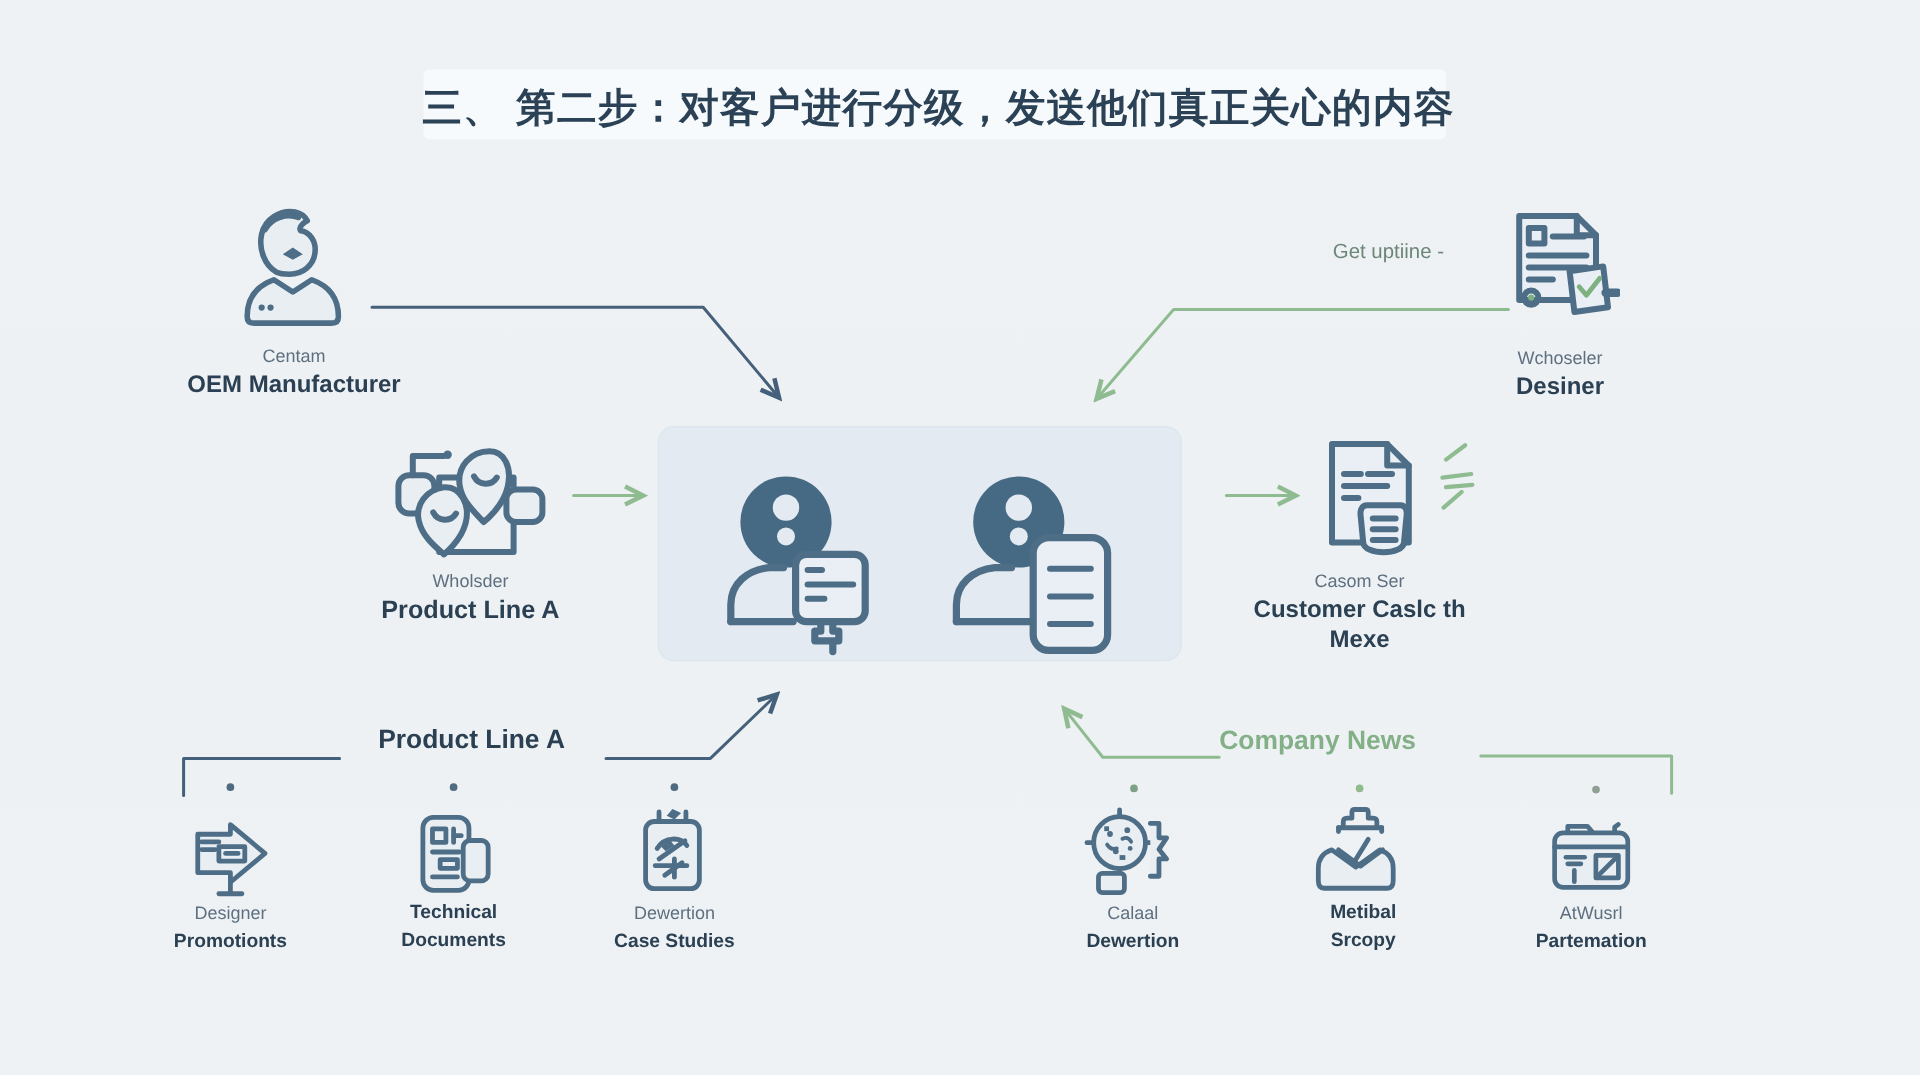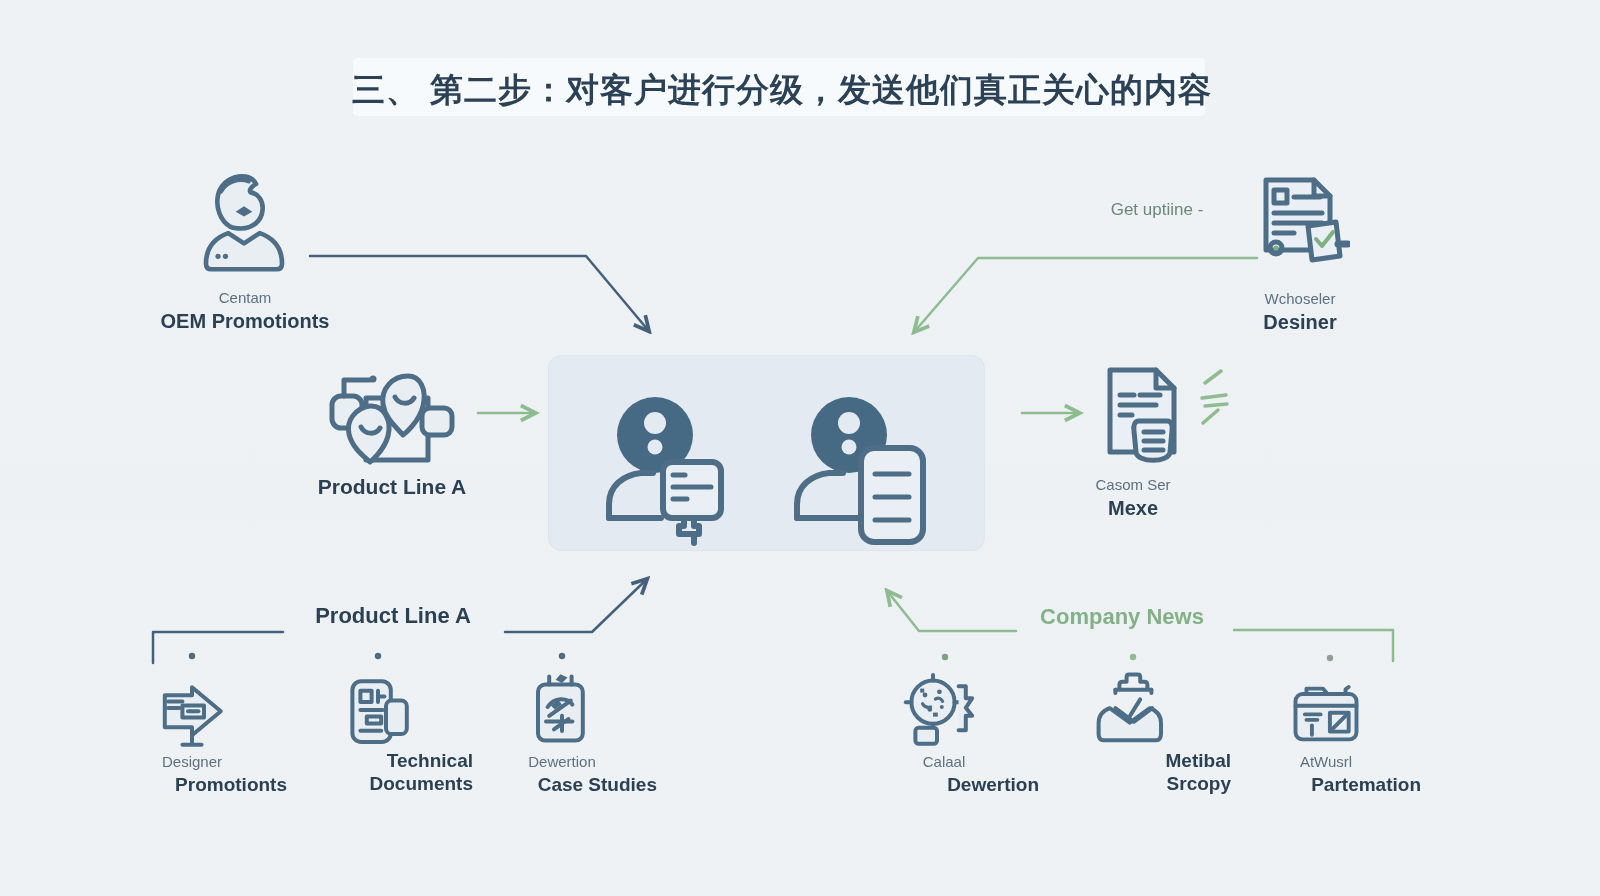--- a/index.html
+++ b/index.html
@@ -7,21 +7,21 @@
     position:relative;width:1600px;height:896px;overflow:hidden;
     background:linear-gradient(180deg,#eff2f5 0%,#edf1f4 55%,#eef2f5 100%);
     font-family:"Liberation Sans","DejaVu Sans",sans-serif;
   }
   .abs{position:absolute;}
   .ctr{text-align:center;}
   .title-band{background:rgba(250,252,253,0.75);border-radius:4px;}
   .page-title{font-size:33px;font-weight:600;color:#2b4156;letter-spacing:1px;white-space:nowrap;}
   .lbl-sm{font-size:15px;color:#5e7080;line-height:22px;}
   .lbl-bold{font-size:20px;font-weight:700;color:#2b4153;line-height:25px;}
-  .item-lbl{font-size:19px;font-weight:700;color:#2b4153;line-height:23px;text-align:right;}
+  .item-lbl{font-size:16px;font-weight:700;color:#2b4153;line-height:23px;}
   .heading-dark{font-size:22px;font-weight:700;color:#2b4153;white-space:nowrap;}
   .heading-green{font-size:22px;font-weight:700;color:#84b088;white-space:nowrap;}
   .annot-green{font-size:17px;color:#6c8677;white-space:nowrap;}
   .center-box{background:#e3eaf1;border-radius:14px;box-shadow:0 0 0 1px rgba(210,220,230,0.35) inset;}
   svg{display:block;}
   .ic{stroke:#4d6e86;stroke-width:5;fill:none;stroke-linecap:round;stroke-linejoin:round;}
   .icf{stroke:#4d6e86;stroke-width:5;fill:#e9eef3;stroke-linecap:round;stroke-linejoin:round;}
   .ick{fill:#4d6e86;stroke:none;}
   .cD{stroke:#44607a;stroke-width:2.5;fill:none;stroke-linecap:round;stroke-linejoin:round;}
   .cG{stroke:#8fbb90;stroke-width:2.5;fill:none;stroke-linecap:round;stroke-linejoin:round;}
@@ -97,21 +97,21 @@
   <svg class="abs" style="left:193px;top:163px;" width="102" height="118" viewBox="0 0 110 118">
     <path class="icf" d="M40 64 C30 58 24 44 27 30 C30 16 44 8 57 10 C62 11 66 14 68 18 C64 20 60 24 62 27 C70 28 76 36 75 46 C74 58 64 66 52 66 C48 66 44 66 40 64 Z"></path>
     <path class="ic" d="M30 26 C36 15 50 11 60 15"></path>
     <path class="ick" d="M46 48 L55 42 L64 48 L55 53 Z"></path>
     <path class="icf" d="M14 104 C14 86 24 76 38 71 L55 82 L72 71 C86 76 96 86 96 104 C96 108 94 110 90 110 L20 110 C16 110 14 108 14 104 Z"></path>
     <circle class="ick" cx="27" cy="96" r="2.8"></circle>
       <circle class="ick" cx="35" cy="96" r="2.8"></circle>
   </svg>
   <div class="abs ctr" style="left:95px;top:287px;width:300px;">
     <div class="lbl-sm">Centam</div>
-    <div class="lbl-bold">OEM Promotionts</div>
+    <div class="lbl-bold">OEM Manufacturer</div>
   </div>
 
   <div class="abs annot-green" style="left:1077px;top:200px;width:160px;text-align:center;">Get uptiine -</div>
   <svg class="abs" style="left:1250px;top:172px;" width="100" height="104" viewBox="0 0 100 104">
     <path class="icf" style="fill:#e9eff4" d="M16 8 H64 L80 24 V78 H16 Z"></path>
     <path class="ic" d="M64 8 V24 H80"></path>
     <rect class="ic" x="24" y="18" width="13" height="13"></rect>
     <path class="ic" d="M44 25 h26"></path>
       <path class="ic" d="M24 41 h48"></path>
       <path class="ic" d="M24 51 h48"></path>
@@ -132,42 +132,44 @@
     <path class="ic" d="M26 36 V20 H52"></path>
       <circle class="ick" cx="55" cy="19" r="3.5"></circle>
     <rect class="ic" x="48" y="38" width="62" height="62"></rect>
     <rect class="icf" x="104" y="48" width="30" height="27" rx="8"></rect>
     <path class="icf" d="M90 16 C74 16 63 29 65 44 C67 58 77 66 85 75 C85 75 101 63 105 46 C109 29 102 16 90 16 Z"></path>
     <path class="ic" d="M77 37 C81 45 92 45 96 38"></path>
     <path class="icf" d="M52 46 C37 48 28 61 31 74 C34 87 44 95 52 102 C52 102 66 91 70 76 C74 61 66 45 52 46 Z"></path>
     <path class="ic" d="M43 67 C47 75 58 75 62 68"></path>
   </svg>
   <div class="abs ctr" style="left:240px;top:474px;width:304px;">
+    <div class="lbl-sm">Wholsder</div>
     <div class="lbl-bold" style="font-size:21px;">Product Line A</div>
   </div>
 
   <svg class="abs" style="left:1098px;top:364px;" width="96" height="112" viewBox="0 0 96 112">
     <path class="icf" style="fill:#e9eff4" d="M12 6 H58 L76 24 V88 H12 Z"></path>
     <path class="ic" d="M58 6 V24 H76"></path>
     <path class="ic" d="M22 31 h14"></path>
       <path class="ic" d="M42 31 h20"></path>
       <path class="ic" d="M22 41 h36"></path>
       <path class="ic" d="M22 51 h12"></path>
     <path class="icf" style="fill:#e9eff4" d="M41 57 H69 C73 57 75 61 74 67 L72 88 C71 99 39 99 38 88 L36 67 C35 61 37 57 41 57 Z"></path>
     <path class="ic" d="M46 68 h19"></path>
       <path class="ic" d="M46 77 h19"></path>
       <path class="ic" d="M46 86 h19"></path>
   </svg>
   <div class="abs ctr" style="left:985px;top:474px;width:296px;">
     <div class="lbl-sm">Casom Ser</div>
+    <div class="lbl-bold">Customer Caslc th</div>
     <div class="lbl-bold">Mexe</div>
   </div>
 
   <div class="abs ctr heading-dark" style="left:283px;top:603px;width:220px;">Product Line A</div>
-  <div class="abs ctr heading-green" style="left:1012px;top:604px;width:220px;">Company News</div>
+  <div class="abs ctr heading-green" style="left:988px;top:604px;width:220px;">Company News</div>
 
   <svg class="abs" style="left:152px;top:676px;" width="80" height="76" viewBox="0 0 100 95">
     <path class="icf" d="M16 24 H50 V14 L86 44 L50 74 V64 H16 Z"></path>
     <path class="ic" d="M20 32 h18"></path>
       <path class="ic" d="M20 40 h14"></path>
     <rect class="icf" x="38" y="37" width="27" height="15"></rect>
     <path class="ic" d="M45 44 h13"></path>
     <path class="ic" d="M50 74 v10"></path>
       <path class="ic" d="M38 86 h24"></path>
   </svg>

